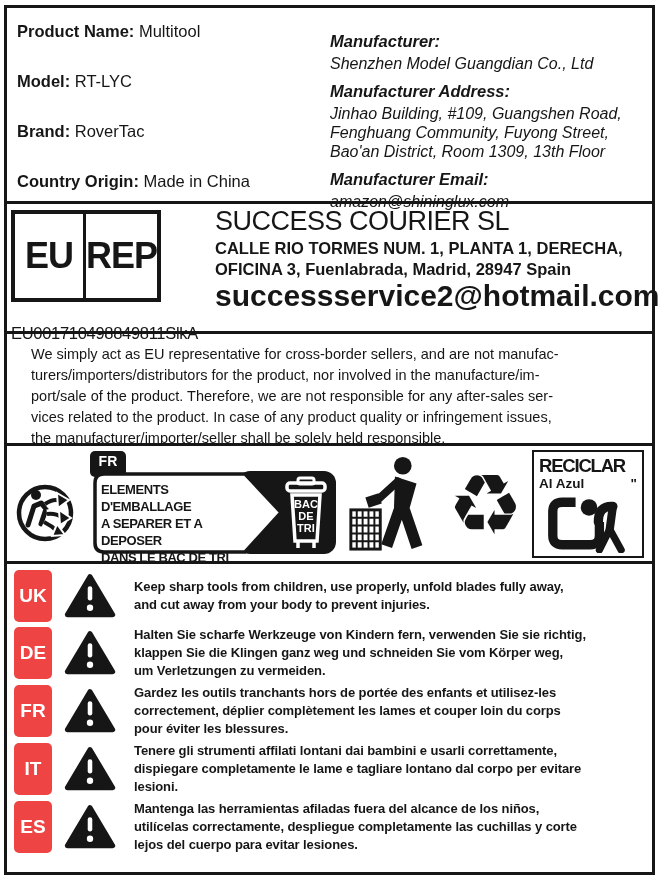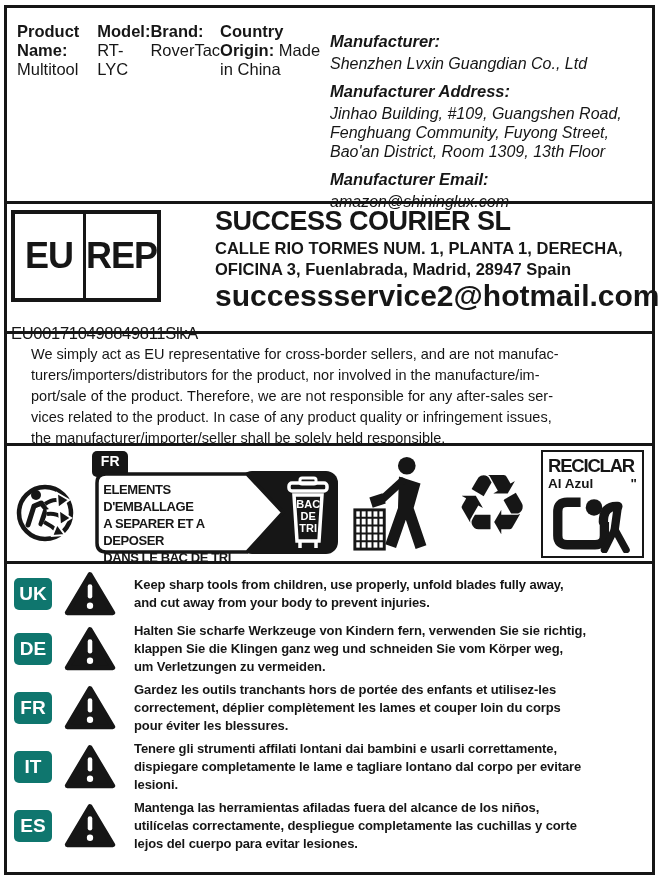--- a/index.html
+++ b/index.html
@@ -5,60 +5,60 @@
   html,body{margin:0;padding:0;background:#fff;}
   .page{width:659px;height:879px;background:#fff;position:relative;
         font-family:"Liberation Sans",sans-serif;color:#161616;overflow:hidden;}
   .label{position:absolute;left:4px;top:5px;width:645px;height:864px;border:3px solid #161616;}
   .section{border-bottom:3px solid #161616;position:relative;box-sizing:border-box;}
   .section:last-child{border-bottom:none;}
   b{font-weight:700;}
 
   
   .s1{height:196px;display:flex;}
-  .s1-left{width:305px;padding:14px 0 10px 10px;display:flex;justify-content:space-between;font-size:16.5px;}
+  .s1-left{width:305px;padding:14px 0 10px 10px;display:flex;flex-direction:column;justify-content:space-between;font-size:16.5px;}
   .s1-right{flex:1;padding:24px 4px 4px 8px;font-size:16px;line-height:19px;font-style:italic;}
   .s1-right .hd{font-weight:700;font-size:16.5px;margin-bottom:3px;}
   .s1-right .val{margin-bottom:9px;}
   .pre{white-space:pre-line;}
 
   
   .s2{height:130px;}
   .eurep-box{position:absolute;left:4px;top:6px;width:150px;height:92px;border:4px solid #161616;display:flex;box-sizing:border-box;}
   .eurep-cell{flex:1;display:flex;align-items:center;justify-content:center;font-size:36px;font-weight:700;letter-spacing:-1px;}
   .eurep-cell.rep{border-left:3px solid #161616;}
   .eurep-code{position:absolute;left:4px;top:120px;font-size:16.5px;font-weight:400;letter-spacing:-.3px;}
   .eurep-right{position:absolute;left:208px;top:2px;width:434px;}
-  .eurep-company{font-size:27px;font-weight:700;letter-spacing:-.5px;line-height:30px;}
+  .eurep-company{font-size:27px;font-weight:400;letter-spacing:-.5px;line-height:30px;}
   .eurep-addr{font-size:16.5px;font-weight:700;line-height:21px;margin-top:2px;}
   .eurep-email{font-size:30px;font-weight:700;line-height:29px;margin-top:1px;}
 
   
   .s3{height:112px;padding:10px 24px;font-size:14.5px;line-height:21px;}
 
   
   .s4{height:118px;display:flex;align-items:center;justify-content:space-between;padding:0 8px;}
   .icon-ink{fill:#161616;}
   .triman{width:64px;height:64px;margin-top:14px;flex:0 0 auto;}
   .infotri{position:relative;width:250px;height:105px;flex:0 0 auto;}
   .infotri svg{position:absolute;inset:0;}
   .fr-tag-txt{position:absolute;left:4px;top:2px;width:32px;text-align:center;color:#fff;font-weight:700;font-size:14px;}
   .infotri-text{position:absolute;left:13px;top:30px;width:142px;font-size:13px;font-weight:700;line-height:17px;letter-spacing:-.4px;white-space:pre-line;}
   .bin-text{position:absolute;left:196px;top:47px;width:44px;text-align:center;color:#fff;font-weight:700;font-size:11px;line-height:12px;white-space:pre-line;}
   .tidyman{width:92px;height:98px;flex:0 0 auto;}
   .recycle-glyph{font-size:84px;line-height:96px;color:#161616;flex:0 0 auto;margin-top:2px;}
-  .reciclar{width:103px;height:108px;border:2px solid #161616;box-sizing:border-box;padding:3px 5px;flex:0 0 auto;}
+  .reciclar{width:112px;height:108px;border:2px solid #161616;box-sizing:border-box;padding:3px 5px;flex:0 0 auto;}
   .reciclar-title{font-size:18.5px;font-weight:700;letter-spacing:-1.2px;line-height:21px;}
   .reciclar-sub{display:flex;justify-content:space-between;font-size:13.5px;font-weight:700;line-height:15px;}
   .reciclar svg{display:block;margin:4px auto 0;}
 
   
   .s5{height:296px;display:flex;flex-direction:column;justify-content:space-evenly;padding:2px 0;}
   .warn-row{display:flex;align-items:center;}
-  .lang-badge{width:38px;height:32px;background:#0f766e;color:#fff;border-radius:5px;
+  .lang-badge{width:38px;height:52px;background:#ef4444;color:#fff;border-radius:5px;
               display:flex;align-items:center;justify-content:center;
               font-size:19px;font-weight:700;margin-left:7px;flex:0 0 auto;}
   .warn-tri{width:52px;height:46px;margin-left:12px;flex:0 0 auto;}
   .warn-text{margin-left:18px;font-size:13px;font-weight:700;line-height:18px;letter-spacing:-.1px;white-space:pre-line;}
 </style>
 </head>
 <body>
 
 <div class="page">
   <div class="label">
@@ -77,21 +77,21 @@
           <b>Brand:</b>
           <span>RoverTac</span>
         </div>
         <div>
           <b>Country Origin:</b>
           <span>Made in China</span>
         </div>
       </div>
       <div class="s1-right">
         <div class="hd">Manufacturer:</div>
-        <div class="val">Shenzhen Lvxin Guangdian Co., Ltd</div>
+        <div class="val">Shenzhen Model Guangdian Co., Ltd</div>
         <div class="hd">Manufacturer Address:</div>
         <div class="val pre">Jinhao Building, #109, Guangshen Road,
 Fenghuang Community, Fuyong Street,
 Bao'an District, Room 1309, 13th Floor</div>
         <div class="hd">Manufacturer Email:</div>
         <div>amazon@shininglux.com</div>
       </div>
     </div>
 
     <div class="section s2">

